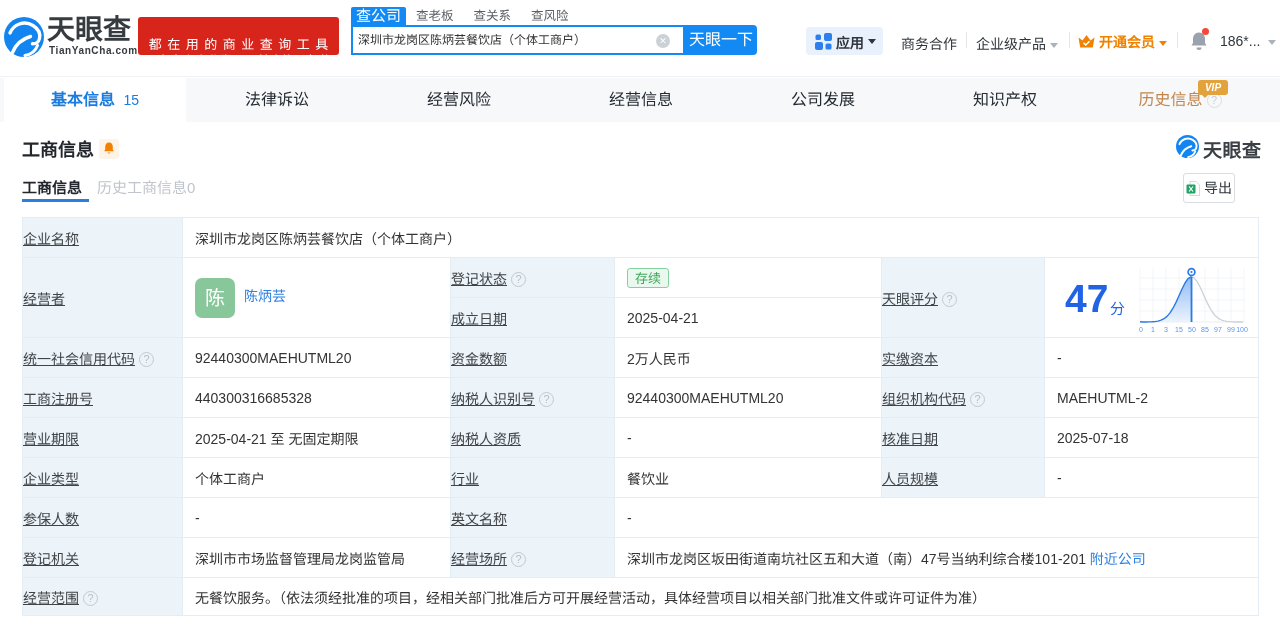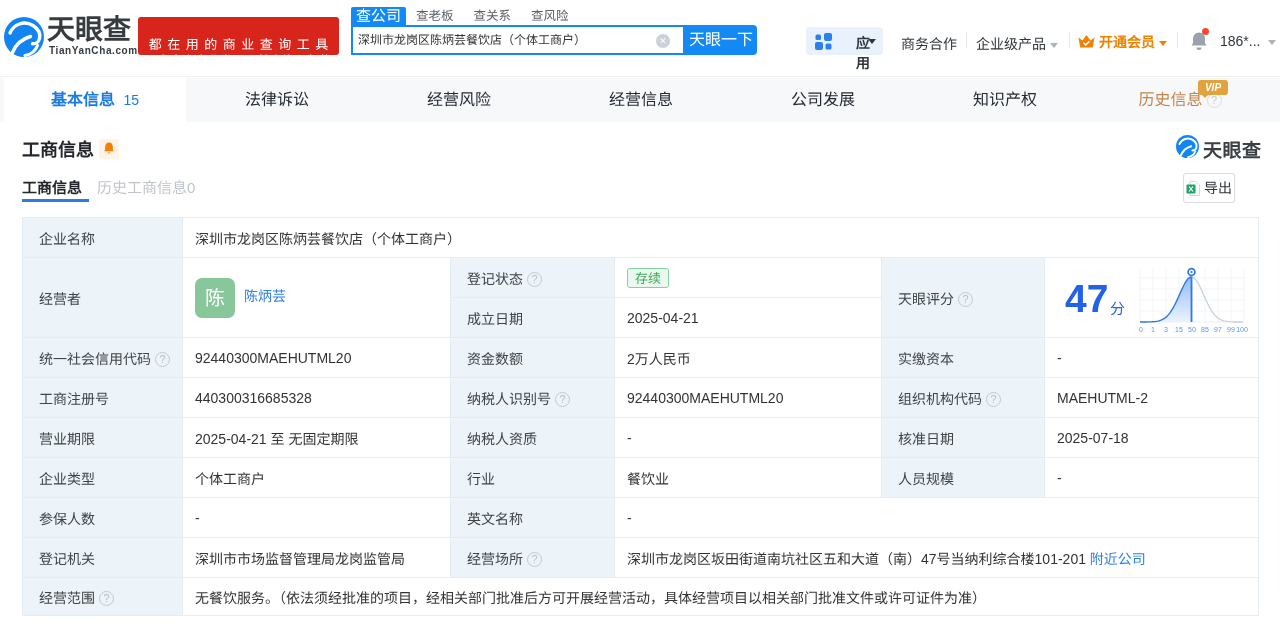--- a/index.html
+++ b/index.html
@@ -18,21 +18,21 @@
 
 #searchTabs { position:absolute; left:351px; top:7px; height:18px; }
 #searchTabs span { display:inline-block; font-size:12.5px; color:#5a6066; padding:0 10px; height:18px; line-height:18px; vertical-align:top;}
 #searchTabs .on { background:#1289f3; color:#fff; border-radius:2px 2px 0 0; font-size:15px; padding:0 5px; }
 #searchInput { position:absolute; left:351px; top:25px; width:334px; height:30px; border:2px solid #1289f3; background:#fff; font-size:12px; color:#333; line-height:26px; padding-left:5px; white-space:nowrap; overflow:hidden; }
 #clearIc { position:absolute; left:656px; top:34px; width:14px; height:14px; border-radius:50%; background:#ccd1d7; color:#fff; font-size:9px; text-align:center; line-height:14px; }
 #searchBtn { position:absolute; left:685px; top:25px; width:72px; height:30px; background:#1289f3; color:#fff; font-size:16px; text-align:center; line-height:30px; border-radius:0 4px 4px 0; }
 
 
 #appBtn { position:absolute; left:806px; top:27px; width:77px; height:28px; background:#e9f1fc; border-radius:4px; }
-#appBtn .txt { position:absolute; left:30px; top:5px; font-size:14px; font-weight:bold; color:#30363c;margin-left:20px; }
+#appBtn .txt { position:absolute; left:30px; top:5px; font-size:14px; font-weight:bold; color:#30363c; }
 #appBtn .car { position:absolute; left:62px; top:12px; width:0; height:0; border-left:4px solid transparent; border-right:4px solid transparent; border-top:5px solid #30363c; }
 .hmenu { position:absolute; top:33px; font-size:14px; color:#30363c; }
 .caret-g { display:inline-block; width:0; height:0; border-left:4px solid transparent; border-right:4px solid transparent; border-top:5px solid #aab2bb; vertical-align:middle; margin-left:4px; }
 .vdiv { position:absolute; top:32px; width:1px; height:16px; background:#e4e7ea; }
 #vip { position:absolute; left:1078px; top:31px; color:#ef8201; font-size:14px; font-weight:bold; }
 #bellTop { position:absolute; left:1189px; top:31px; }
 #reddot { position:absolute; left:1202px; top:28px; width:7px; height:7px; background:#f5483b; border-radius:50%; }
 #phone { position:absolute; left:1220px; top:33px; font-size:14px; color:#30363c;text-align:center; }
 
 
@@ -51,21 +51,21 @@
 #wmark .t { position:absolute; left:27px; top:1px; font-size:19px; font-weight:bold; color:#3a4046; letter-spacing:0.5px; white-space:nowrap;}
 
 #subtabs { position:absolute; left:22px; top:180px; font-size:15px; width:400px; height:26px; }
 #subtab1 { position:absolute; left:0; top:0; color:#23272d; font-weight:bold; line-height:15px; padding-bottom:4px; padding-right:7px; border-bottom:3px solid #2a7de1; white-space:nowrap; }
 #subtab2 { position:absolute; left:75px; top:0; color:#c0c4cc; line-height:15px; white-space:nowrap; }
 #exportBtn { position:absolute; left:1183px; top:173px; width:52px; height:30px; border:1px solid #d9dce1; border-radius:3px; background:#fff; font-size:14px; color:#30363c; text-align:center; line-height:28px; }
 
 
 #tbl { position:absolute; left:22px; top:217px; border-collapse:collapse; table-layout:fixed; width:1236px; font-size:14px; }
 #tbl td { border:1px solid #e3edf5; vertical-align:middle; padding:0 0 0 12px; color:#333; }
-#tbl td.lb { background:#ecf3f9; padding-left:16px; color:#404447; }
+#tbl td.lb { background:#ecf3f9; padding-left:0; color:#404447;text-decoration:underline; }
 </style>
 </head>
 <body>
 <div id="page">
 
 <div id="header">
   <svg id="logoCircle" viewBox="0 0 40 40">
     <circle cx="20" cy="20" r="20" fill="#1385f0"></circle>
     <path d="M6 16 C9.5 7.5 20 3 29 8.5 C34.5 12 36.5 17 35.5 21.5 C34.8 24.8 32 27 28.5 26.8" stroke="#fff" stroke-width="3.4" fill="none" stroke-linecap="round"></path>
     <path d="M8.5 35.5 C12 27 17.5 22 26.5 19.5" stroke="#fff" stroke-width="3.4" fill="none" stroke-linecap="round"></path>

